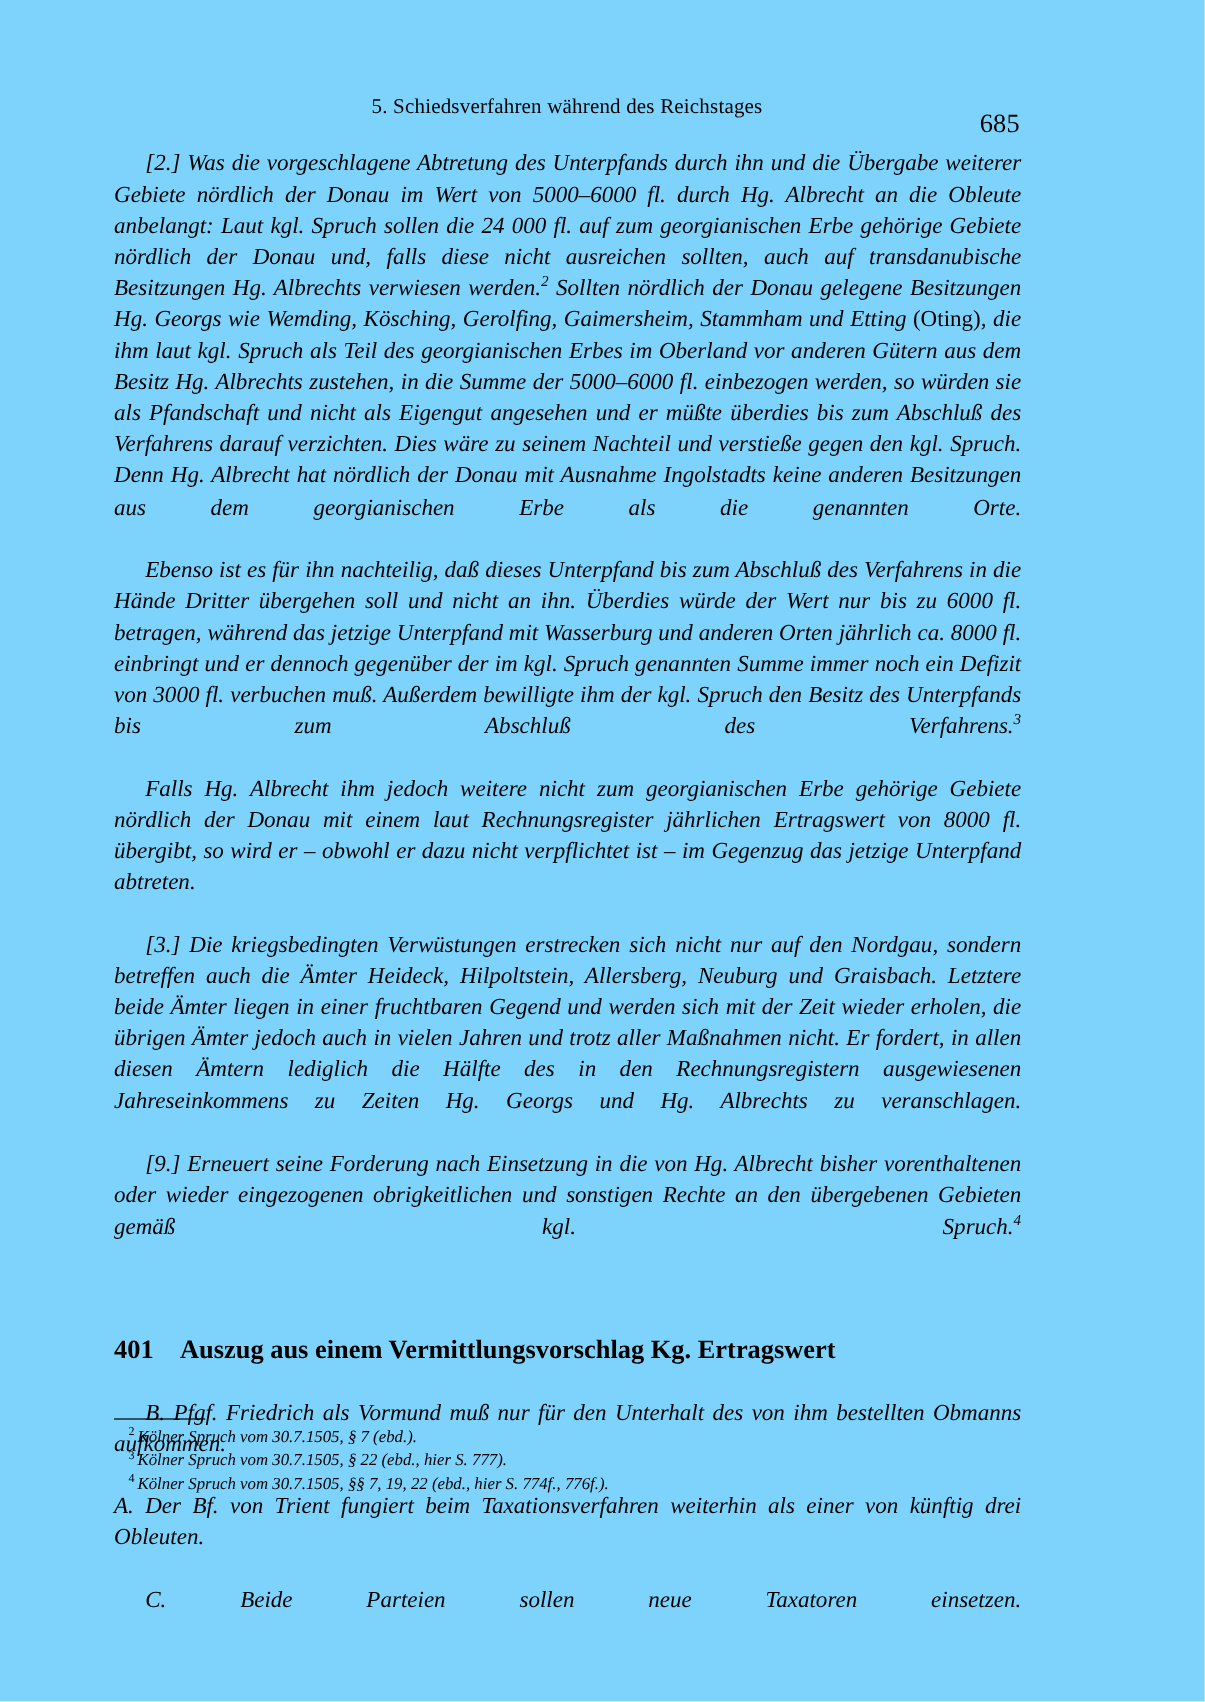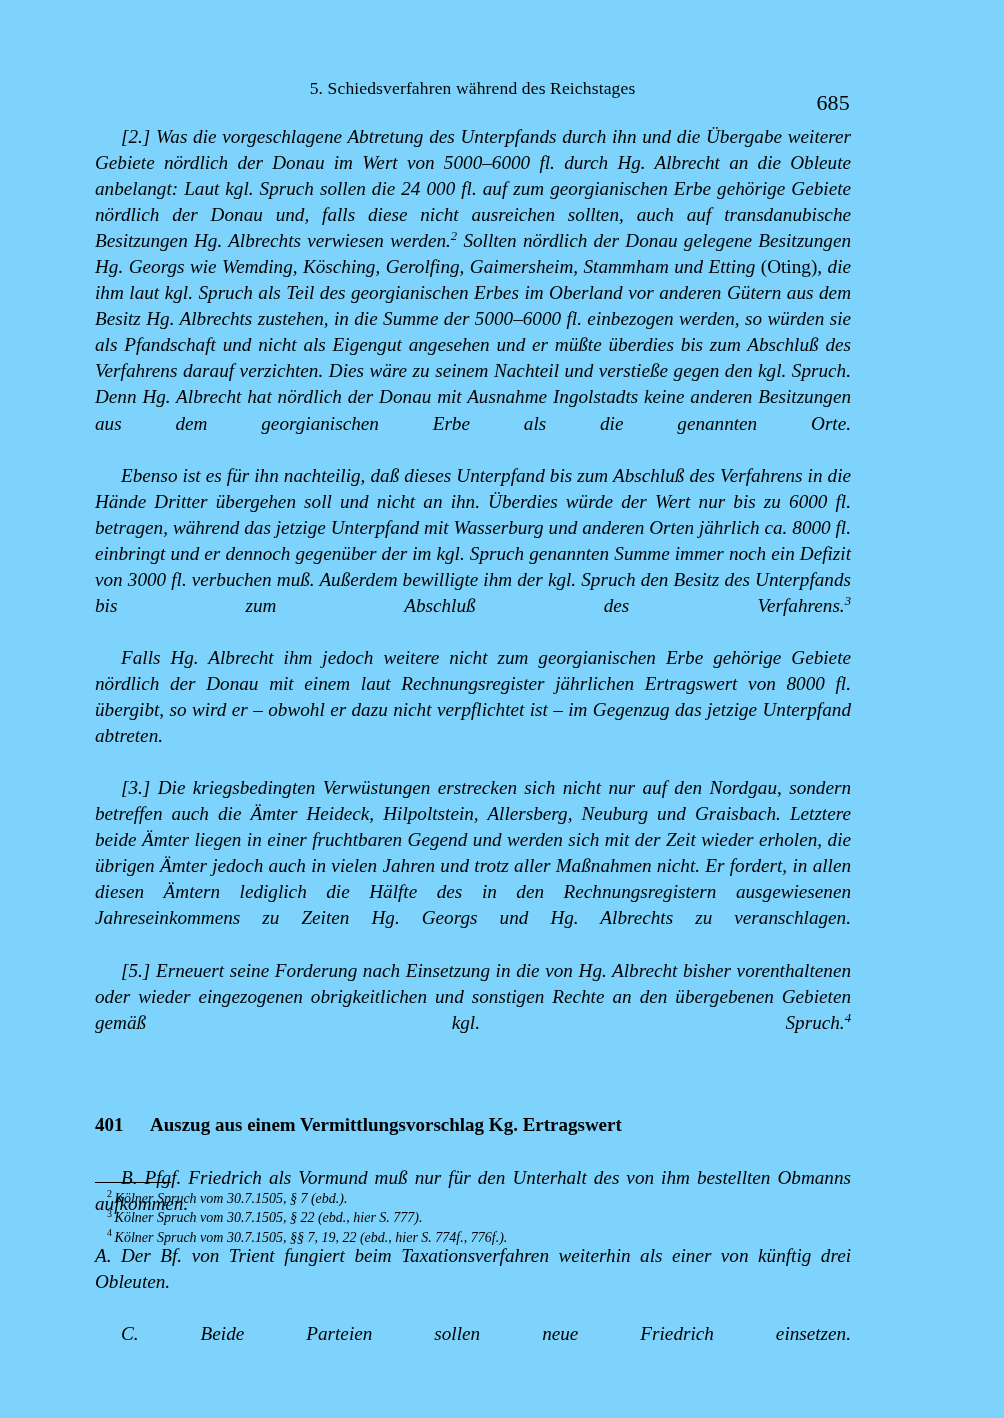--- a/index.html
+++ b/index.html
@@ -89,21 +89,21 @@
     font-size: 0.66em;
     vertical-align: super;
     line-height: 0;
   }
 
   
   .section-heading {
     margin: 0;
     font-style: normal;
     font-weight: bold;
-    font-size: 19px;
+    font-size: 22px;
     line-height: 26px;
     display: flex;
     align-items: baseline;
   }
 
   .section-number {
     display: inline-block;
     width: 55px;
     flex: 0 0 55px;
   }
@@ -161,36 +161,36 @@
   <div class="textblock">
 
     <p class="body indent"><span>[2.] Was die vorgeschlagene Abtretung des Unterpfands durch ihn und die Übergabe weiterer Gebiete nördlich der Donau im Wert von 5000–6000 fl. durch Hg. Albrecht an die Obleute anbelangt: Laut kgl. Spruch sollen die 24 000 fl. auf zum georgianischen Erbe gehörige Gebiete nördlich der Donau und, falls diese nicht ausreichen sollten, auch auf transdanubische Besitzungen Hg. Albrechts verwiesen werden.</span><sup class="fn">2</sup><span> Sollten nördlich der Donau gelegene Besitzungen Hg. Georgs wie Wemding, Kösching, Gerolfing, Gaimersheim, Stammham und Etting </span><span class="roman">(Oting)</span><span>, die ihm laut kgl. Spruch als Teil des georgianischen Erbes im Oberland vor anderen Gütern aus dem Besitz Hg. Albrechts zustehen, in die Summe der 5000–6000 fl. einbezogen werden, so würden sie als Pfandschaft und nicht als Eigengut angesehen und er müßte überdies bis zum Abschluß des Verfahrens darauf verzichten. Dies wäre zu seinem Nachteil und verstieße gegen den kgl. Spruch. Denn Hg. Albrecht hat nördlich der Donau mit Ausnahme Ingolstadts keine anderen Besitzungen aus dem georgianischen Erbe als die genannten Orte.</span></p>
 
     <p class="body indent"><span>Ebenso ist es für ihn nachteilig, daß dieses Unterpfand bis zum Abschluß des Verfahrens in die Hände Dritter übergehen soll und nicht an ihn. Überdies würde der Wert nur bis zu 6000 fl. betragen, während das jetzige Unterpfand mit Wasserburg und anderen Orten jährlich ca. 8000 fl. einbringt und er dennoch gegenüber der im kgl. Spruch genannten Summe immer noch ein Defizit von 3000 fl. verbuchen muß. Außerdem bewilligte ihm der kgl. Spruch den Besitz des Unterpfands bis zum Abschluß des Verfahrens.</span><sup class="fn">3</sup></p>
 
     <p class="body indent"><span>Falls Hg. Albrecht ihm jedoch weitere nicht zum georgianischen Erbe gehörige Gebiete nördlich der Donau mit einem laut Rechnungsregister jährlichen Ertragswert von 8000 fl. übergibt, so wird er – obwohl er dazu nicht verpflichtet ist – im Gegenzug das jetzige Unterpfand abtreten.</span></p>
 
     <p class="body indent"><span>[3.] Die kriegsbedingten Verwüstungen erstrecken sich nicht nur auf den Nordgau, son­dern betreffen auch die Ämter Heideck, Hilpoltstein, Allersberg, Neuburg und Graisbach. Letztere beide Ämter liegen in einer fruchtbaren Gegend und werden sich mit der Zeit wieder erholen, die übrigen Ämter jedoch auch in vielen Jahren und trotz aller Maßnahmen nicht. Er fordert, in allen diesen Ämtern lediglich die Hälfte des in den Rechnungsregistern ausgewiesenen Jahreseinkommens zu Zeiten Hg. Georgs und Hg. Albrechts zu veranschlagen.</span></p>
 
-    <p class="body indent"><span>[5.] Erneuert seine Forderung nach Einsetzung in die von Hg. Albrecht bisher vorenthal­tenen oder wieder eingezogenen obrigkeitlichen und sonstigen Rechte an den übergebenen Gebieten gemäß kgl. Spruch.</span><sup class="fn">4</sup></p>
+    <p class="body indent"><span>[9.] Erneuert seine Forderung nach Einsetzung in die von Hg. Albrecht bisher vorenthal­tenen oder wieder eingezogenen obrigkeitlichen und sonstigen Rechte an den übergebenen Gebieten gemäß kgl. Spruch.</span><sup class="fn">4</sup></p>
 
     <div class="gap-before-heading"></div>
 
     <h2 class="section-heading">
       <span class="section-number">401</span>
       <span class="section-title">Auszug aus einem Vermittlungsvorschlag Kg. Ertragswert</span>
     </h2>
 
     <div class="gap-after-heading"></div>
 
     <p class="body indent"><span>B. Pfgf. Friedrich als Vormund muß nur für den Unterhalt des von ihm bestellten Obmanns aufkommen.</span></p>
 
     <p class="body"><span>A. Der Bf. von Trient fungiert beim Taxationsverfahren weiterhin als einer von künftig drei Obleuten.</span></p>
 
-    <p class="body indent"><span>C. Beide Parteien sollen neue Friedrich einsetzen.</span></p>
+    <p class="body indent"><span>C. Beide Parteien sollen neue Taxatoren einsetzen.</span></p>
 
   </div>
 
   <div class="footnotes">
     <div class="footnote-rule"></div>
 
     <p class="footnote"><span class="footnote-marker">2</span><span>Kölner Spruch vom 30.7.1505, § 7 (ebd.).</span></p>
 
     <p class="footnote"><span class="footnote-marker">3</span><span>Kölner Spruch vom 30.7.1505, § 22 (ebd., hier S. 777).</span></p>
 

